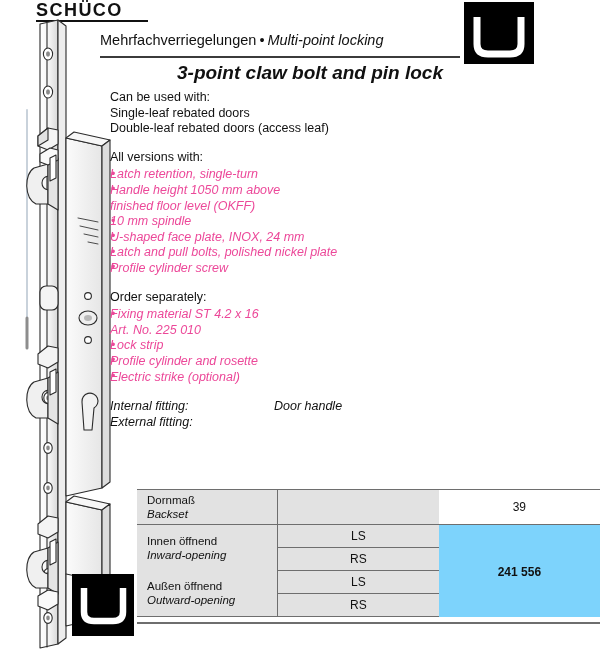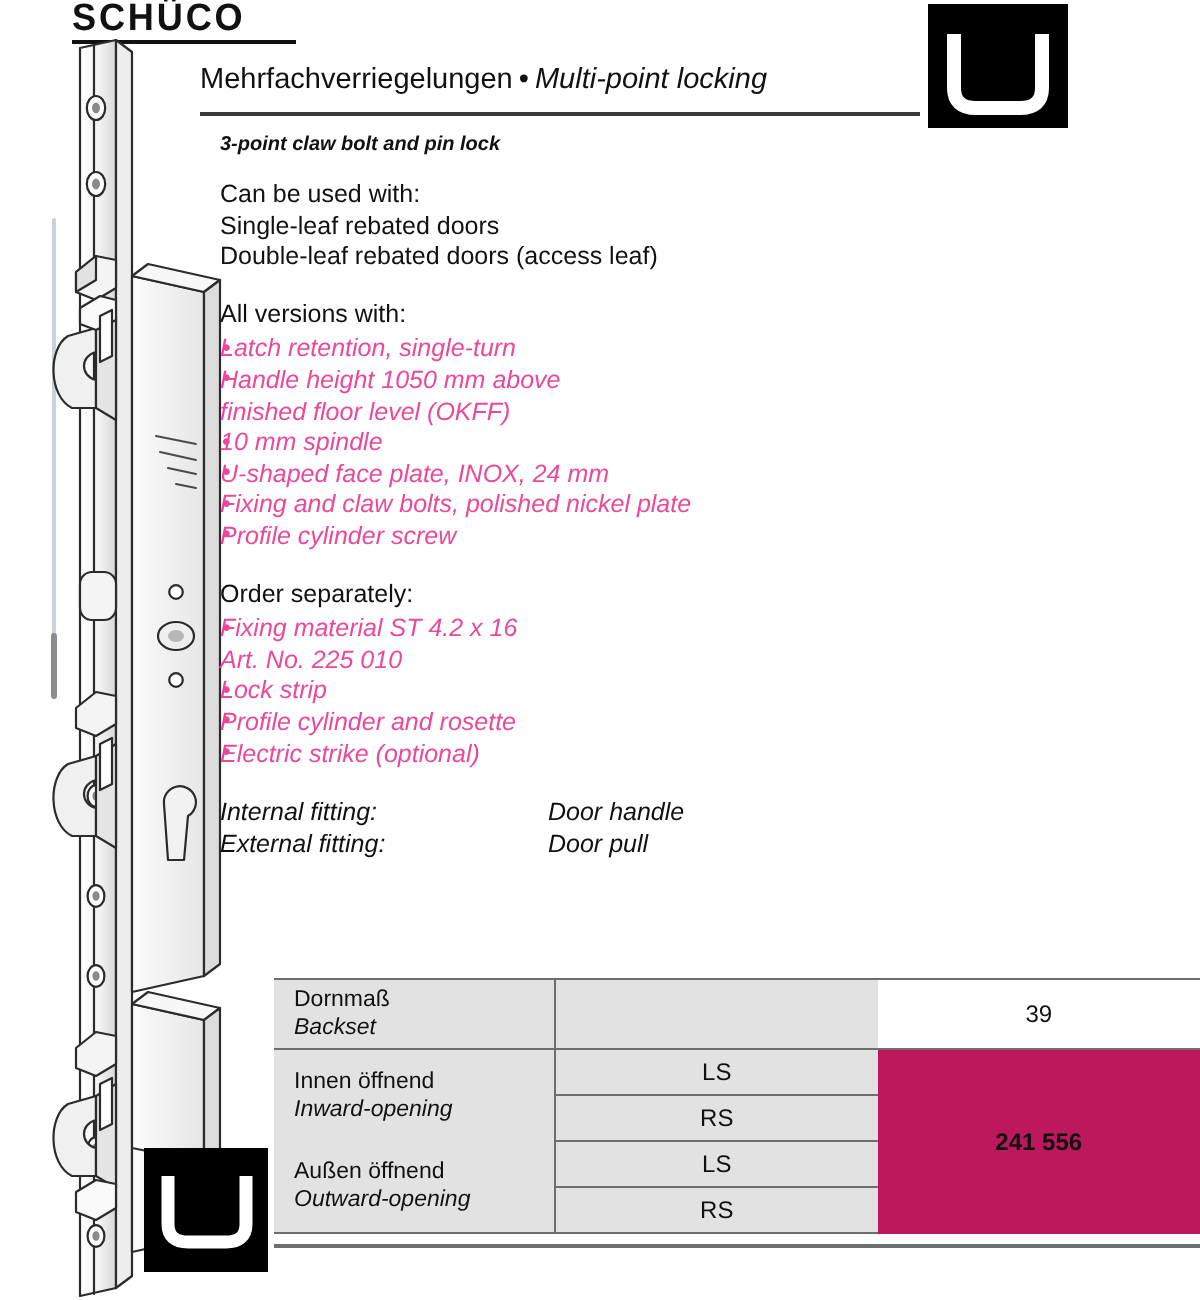--- a/index.html
+++ b/index.html
@@ -97,25 +97,26 @@
 
   
   #content {
     position: absolute;
     left: 110px;
     top: 64px;
     width: 400px;
   }
   h1#product-title {
     margin: 0 0 8px 0;
-    font-size: 10px;
+    font-size: 19px;
     font-style: italic;
     font-weight: bold;
     line-height: 18px;
     color: #111;
+    text-align: center;
   }
   .para {
     font-size: 12.5px;
     line-height: 15.6px;
     color: #111;
   }
   .para.gap-top { margin-top: 13px; }
   ul.speclist {
     list-style: none;
     margin: 2px 0 0 0;
@@ -205,21 +206,21 @@
   }
   .c-val {
     border-top: 1.5px solid #6e6e6e;
     border-bottom: 1.5px solid #6e6e6e;
     background: #ffffff;
     text-align: center;
     font-size: 12px;
     color: #111;
   }
   .c-open {
-    background: #be185d;
+    background: #7dd3fc;
     text-align: center;
   }
   .c-open .artno {
     font-size: 12px;
     font-weight: bold;
     color: #111;
   }
   #table-bottom-rule {
     position: absolute;
     left: 0px;
@@ -367,21 +368,21 @@
       <span>Handle height 1050 mm above</span>
       <span class="cont">finished floor level (OKFF)</span>
     </li>
     <li>
       <span>10 mm spindle</span>
     </li>
     <li>
       <span>U-shaped face plate, INOX, 24 mm</span>
     </li>
     <li>
-      <span>Fixing and claw bolts, polished nickel plate</span>
+      <span>Latch and pull bolts, polished nickel plate</span>
     </li>
     <li>
       <span>Profile cylinder screw</span>
     </li>
   </ul>
 
   <div class="para gap-top">Order separately:</div>
   <ul class="speclist">
     <li>
       <span>Fixing material ST 4.2 x 16</span>
@@ -398,21 +399,20 @@
     </li>
   </ul>
 
   <div id="fittings">
     <div class="fit-row">
       <div class="fit-label">Internal fitting:</div>
       <div class="fit-value">Door handle</div>
     </div>
     <div class="fit-row">
       <div class="fit-label">External fitting:</div>
-      <div class="fit-value">Door pull</div>
     </div>
   </div>
 
 </div>
 
 <div id="spec-table">
   <table class="tbl">
     <tbody>
 
       <tr>

